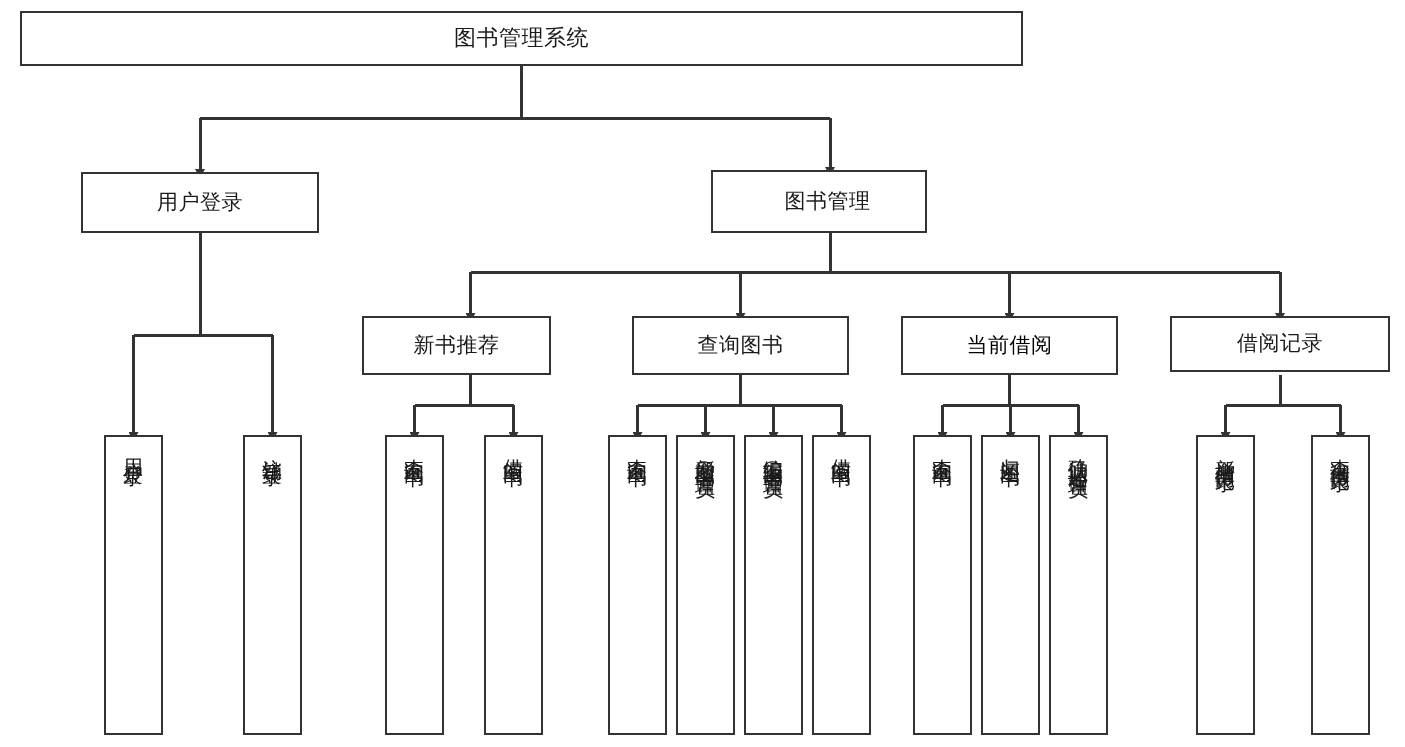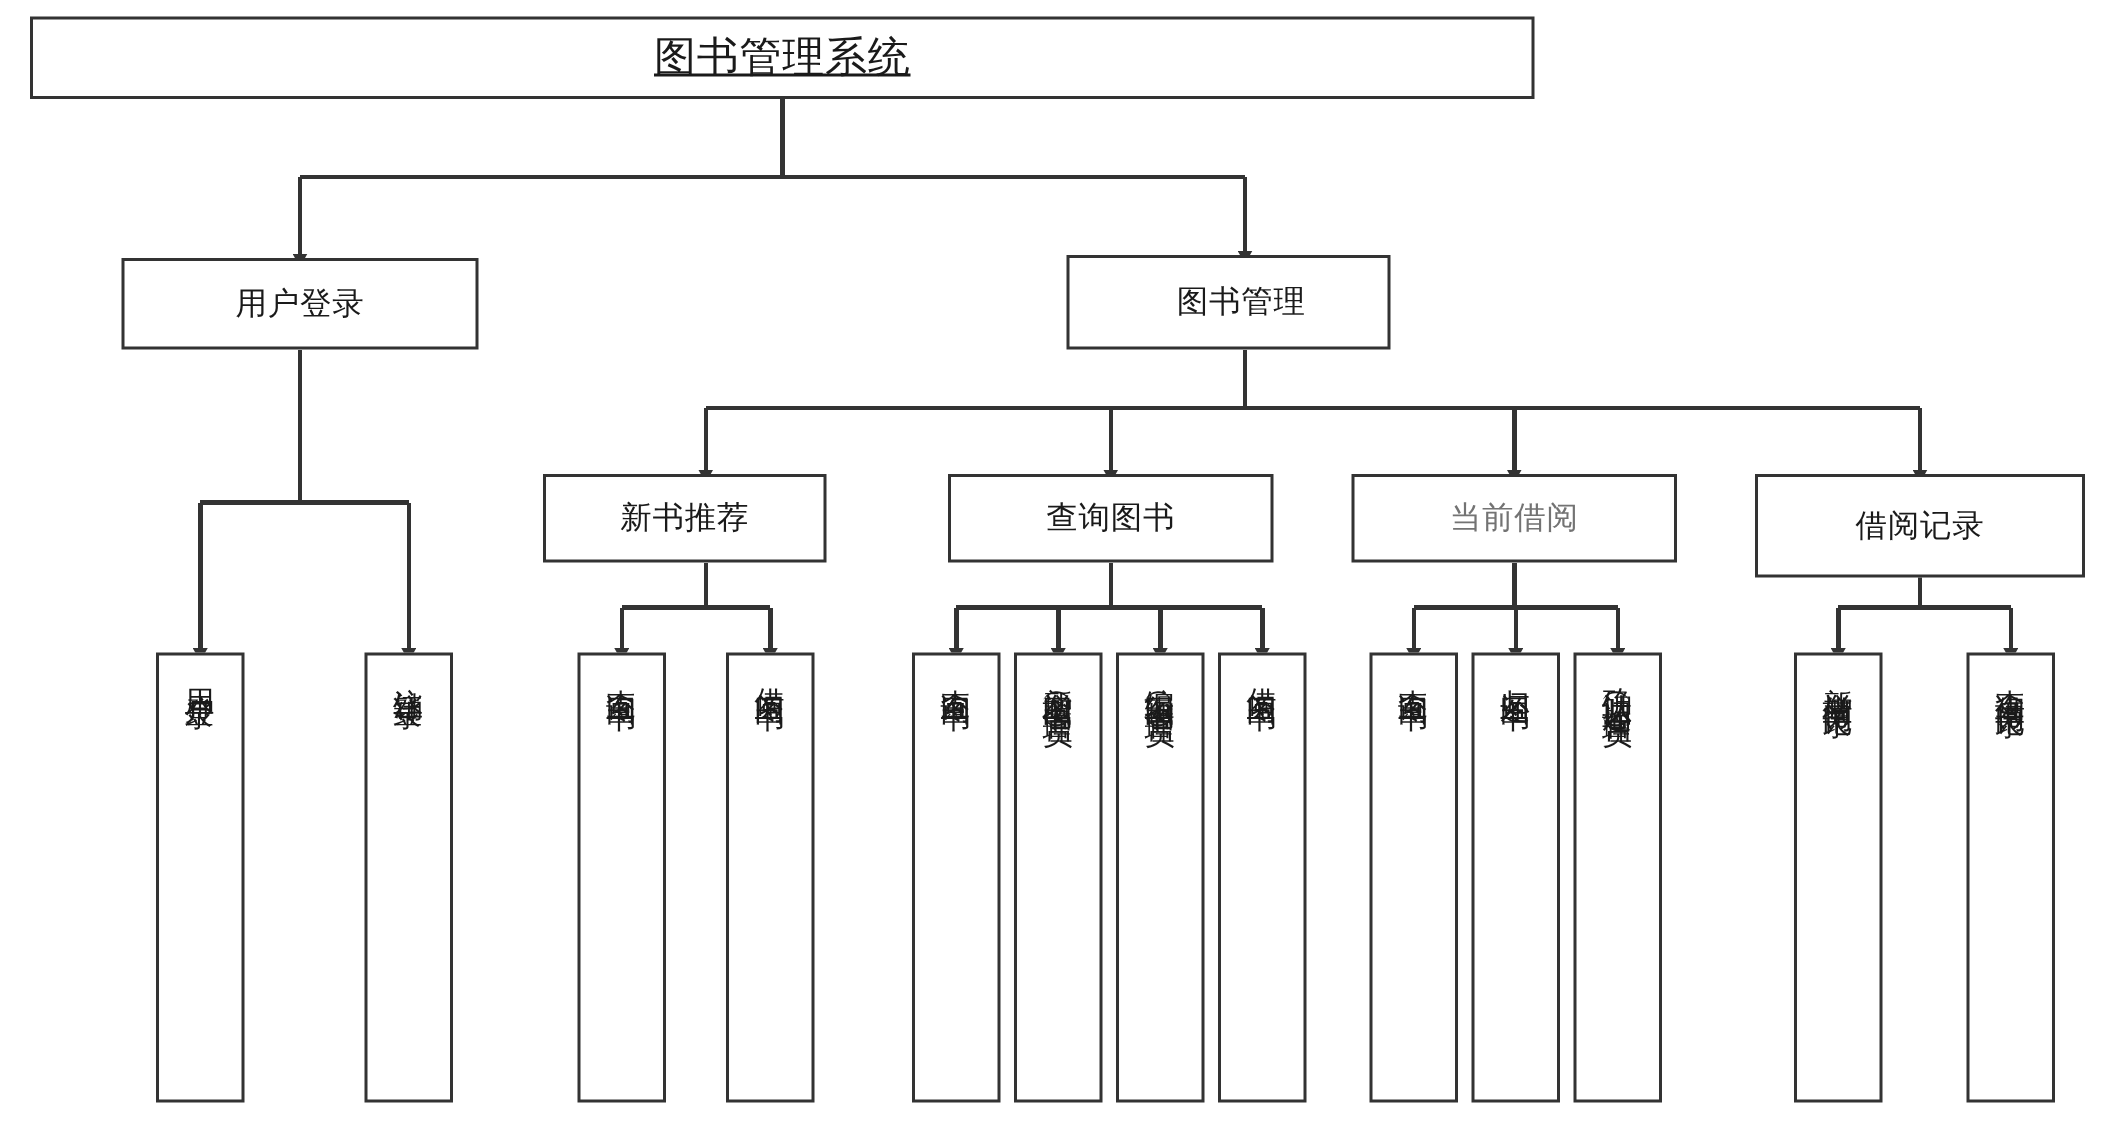--- a/index.html
+++ b/index.html
@@ -53,22 +53,21 @@
     padding-top: 6px;
   }
   .node-box.vertical .node-label {
     writing-mode: vertical-rl;
     text-orientation: upright;
     font-size: 20px;
     letter-spacing: 3px;
     line-height: 1;
   }
   .node-box.root .node-label {
-    font-size: 28px;
-    text-decoration: underline;
+    font-size: 22px;
   }
   #watermark {
     position: absolute;
     color: #b9b9b9;
     font-size: 17px;
     letter-spacing: 0.5px;
     white-space: nowrap;
     user-select: none;
   }
 </style>
@@ -130,23 +129,23 @@
       <div class="node-box horizontal" style="left: 711px; top: 170px; width: 216px; height: 63px; border-color: rgb(51, 51, 51); background: rgb(255, 255, 255); padding-left: 17px;">
         <span class="node-label" style="color: rgb(26, 26, 26);">图书管理</span>
       </div>
       <div class="node-box horizontal" style="left: 362px; top: 316px; width: 189px; height: 59px; border-color: rgb(51, 51, 51); background: rgb(255, 255, 255);">
         <span class="node-label" style="color: rgb(26, 26, 26);">新书推荐</span>
       </div>
       <div class="node-box horizontal" style="left: 632px; top: 316px; width: 217px; height: 59px; border-color: rgb(51, 51, 51); background: rgb(255, 255, 255);">
         <span class="node-label" style="color: rgb(26, 26, 26);">查询图书</span>
       </div>
       <div class="node-box horizontal" style="left: 901px; top: 316px; width: 217px; height: 59px; border-color: rgb(51, 51, 51); background: rgb(255, 255, 255);">
-        <span class="node-label" style="color: #737373;">当前借阅</span>
+        <span class="node-label" style="color: #000000;">当前借阅</span>
       </div>
-      <div class="node-box horizontal" style="left: 1170px; top: 316px; width: 220px; height: 69px; border-color: rgb(51, 51, 51); background: rgb(255, 255, 255);">
+      <div class="node-box horizontal" style="left: 1170px; top: 316px; width: 220px; height: 56px; border-color: rgb(51, 51, 51); background: rgb(255, 255, 255);">
         <span class="node-label" style="color: rgb(26, 26, 26);">借阅记录</span>
       </div>
       <div class="node-box vertical" style="left: 104px; top: 435px; width: 59px; height: 300px; border-color: rgb(51, 51, 51); background: rgb(255, 255, 255);">
         <span class="node-label" style="color: rgb(26, 26, 26);">用户登录</span>
       </div>
       <div class="node-box vertical" style="left: 243px; top: 435px; width: 59px; height: 300px; border-color: rgb(51, 51, 51); background: rgb(255, 255, 255);">
         <span class="node-label" style="color: rgb(26, 26, 26);">注销登录</span>
       </div>
       <div class="node-box vertical" style="left: 385px; top: 435px; width: 59px; height: 300px; border-color: rgb(51, 51, 51); background: rgb(255, 255, 255);">
         <span class="node-label" style="color: rgb(26, 26, 26);">查询图书</span>

